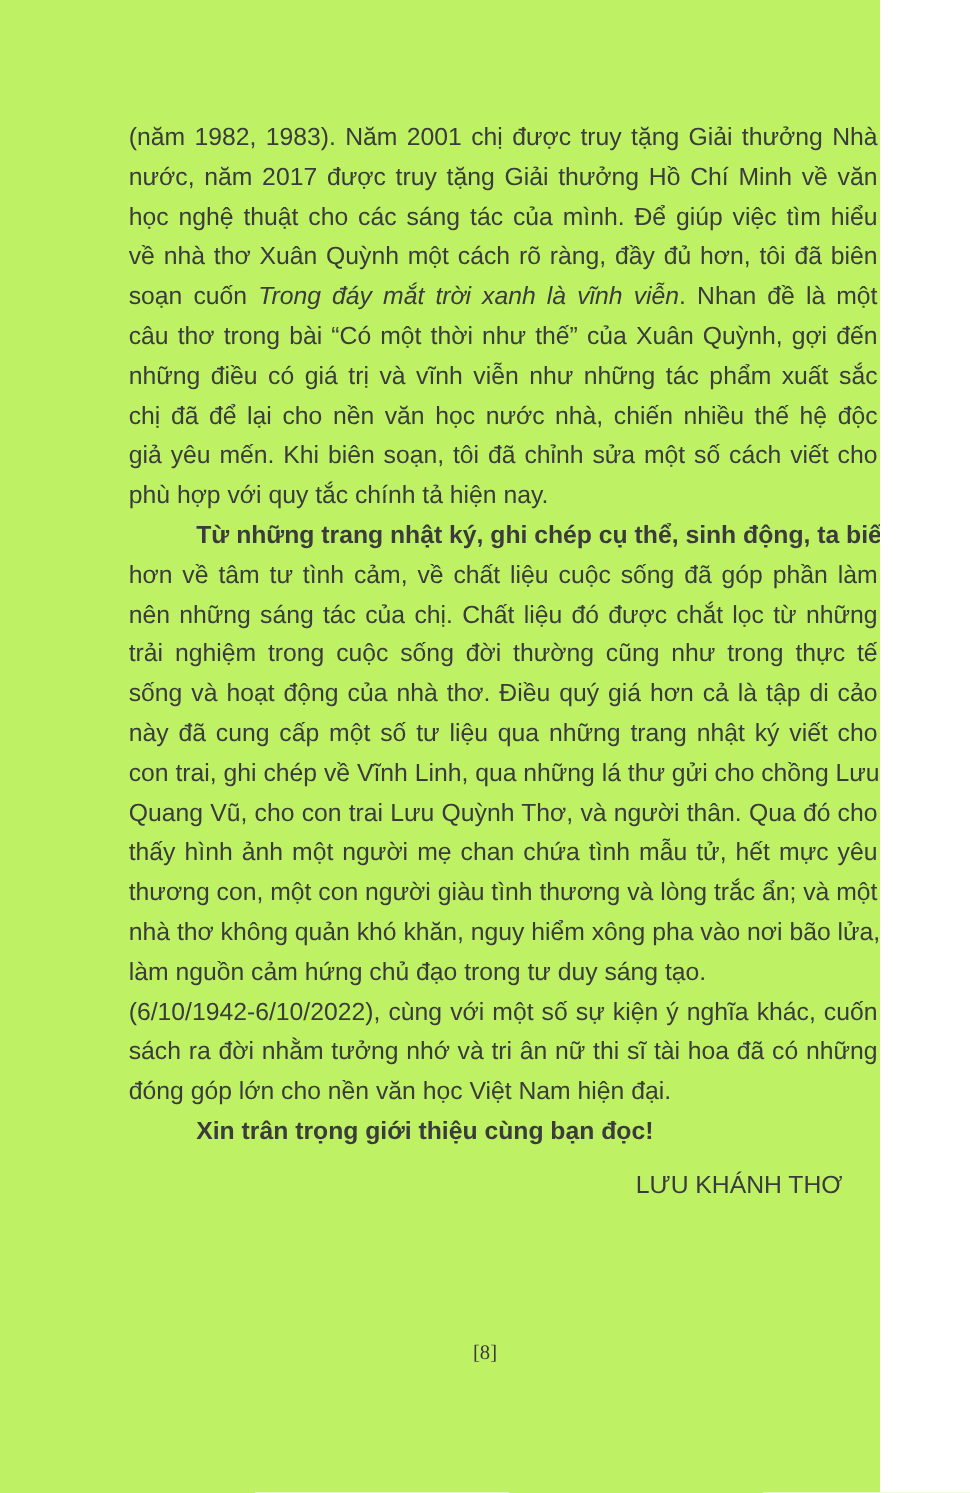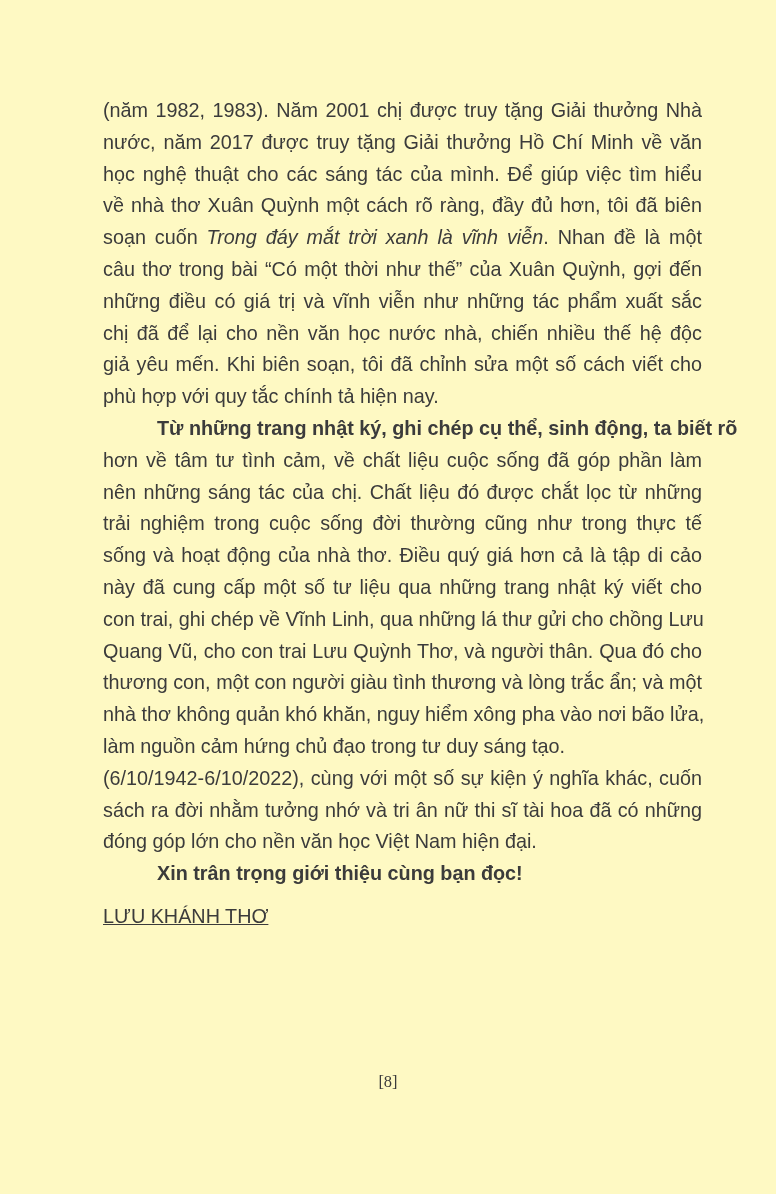--- a/index.html
+++ b/index.html
@@ -2,23 +2,23 @@
 <html><head>
 <meta charset="utf-8">
 <style>
   html, body {
     margin: 0;
     padding: 0;
     background: #ffffff;
   }
   .page {
     position: relative;
-    width: 776px;
+    width: 704px;
     height: 1194px;
-    background: #fef9c3;
+    background: #bef264;
     font-family: "Liberation Sans", sans-serif;
     color: #3b3b3b;
     overflow: hidden;
   }
   .text-block {
     position: absolute;
     left: 103px;
     top: 95px;
     width: 599px;
     font-size: 19.8px;
@@ -35,23 +35,23 @@
   }
   .line.indent {
     text-indent: 54px;
     font-weight: bold;
   }
   .line .italic {
     font-style: italic;
   }
   .signature {
     margin-top: 11px;
+    text-align: right;
     padding-right: 28px;
     line-height: 31.8px;
-    text-decoration: underline;
   }
   .footer {
     position: absolute;
     left: 0;
     top: 1068px;
     width: 776px;
     text-align: center;
     font-family: "Liberation Serif", serif;
     font-size: 16.5px;
     line-height: 28px;
@@ -78,20 +78,21 @@
         </div>
         <div class="paragraph">
           <div class="line indent">Từ những trang nhật ký, ghi chép cụ thể, sinh động, ta biết rõ</div>
           <div class="line">hơn về tâm tư tình cảm, về chất liệu cuộc sống đã góp phần làm</div>
           <div class="line">nên những sáng tác của chị. Chất liệu đó được chắt lọc từ những</div>
           <div class="line">trải nghiệm trong cuộc sống đời thường cũng như trong thực tế</div>
           <div class="line">sống và hoạt động của nhà thơ. Điều quý giá hơn cả là tập di cảo</div>
           <div class="line">này đã cung cấp một số tư liệu qua những trang nhật ký viết cho</div>
           <div class="line">con trai, ghi chép về Vĩnh Linh, qua những lá thư gửi cho chồng Lưu</div>
           <div class="line">Quang Vũ, cho con trai Lưu Quỳnh Thơ, và người thân. Qua đó cho</div>
+          <div class="line">thấy hình ảnh một người mẹ chan chứa tình mẫu tử, hết mực yêu</div>
           <div class="line">thương con, một con người giàu tình thương và lòng trắc ẩn; và một</div>
           <div class="line">nhà thơ không quản khó khăn, nguy hiểm xông pha vào nơi bão lửa,</div>
           <div class="line para-last">làm nguồn cảm hứng chủ đạo trong tư duy sáng tạo.</div>
         </div>
         <div class="paragraph">
           <div class="line">(6/10/1942-6/10/2022), cùng với một số sự kiện ý nghĩa khác, cuốn</div>
           <div class="line">sách ra đời nhằm tưởng nhớ và tri ân nữ thi sĩ tài hoa đã có những</div>
           <div class="line para-last">đóng góp lớn cho nền văn học Việt Nam hiện đại.</div>
         </div>
         <div class="paragraph">

